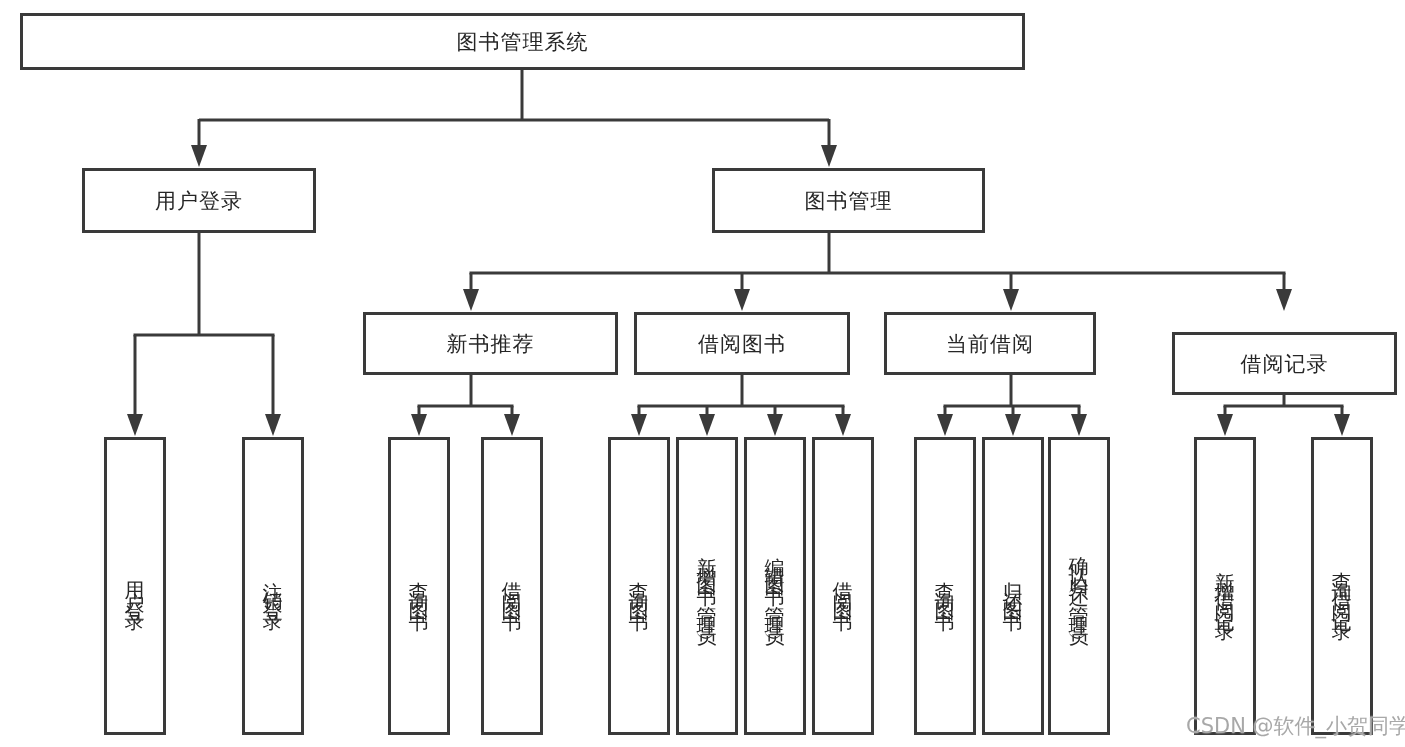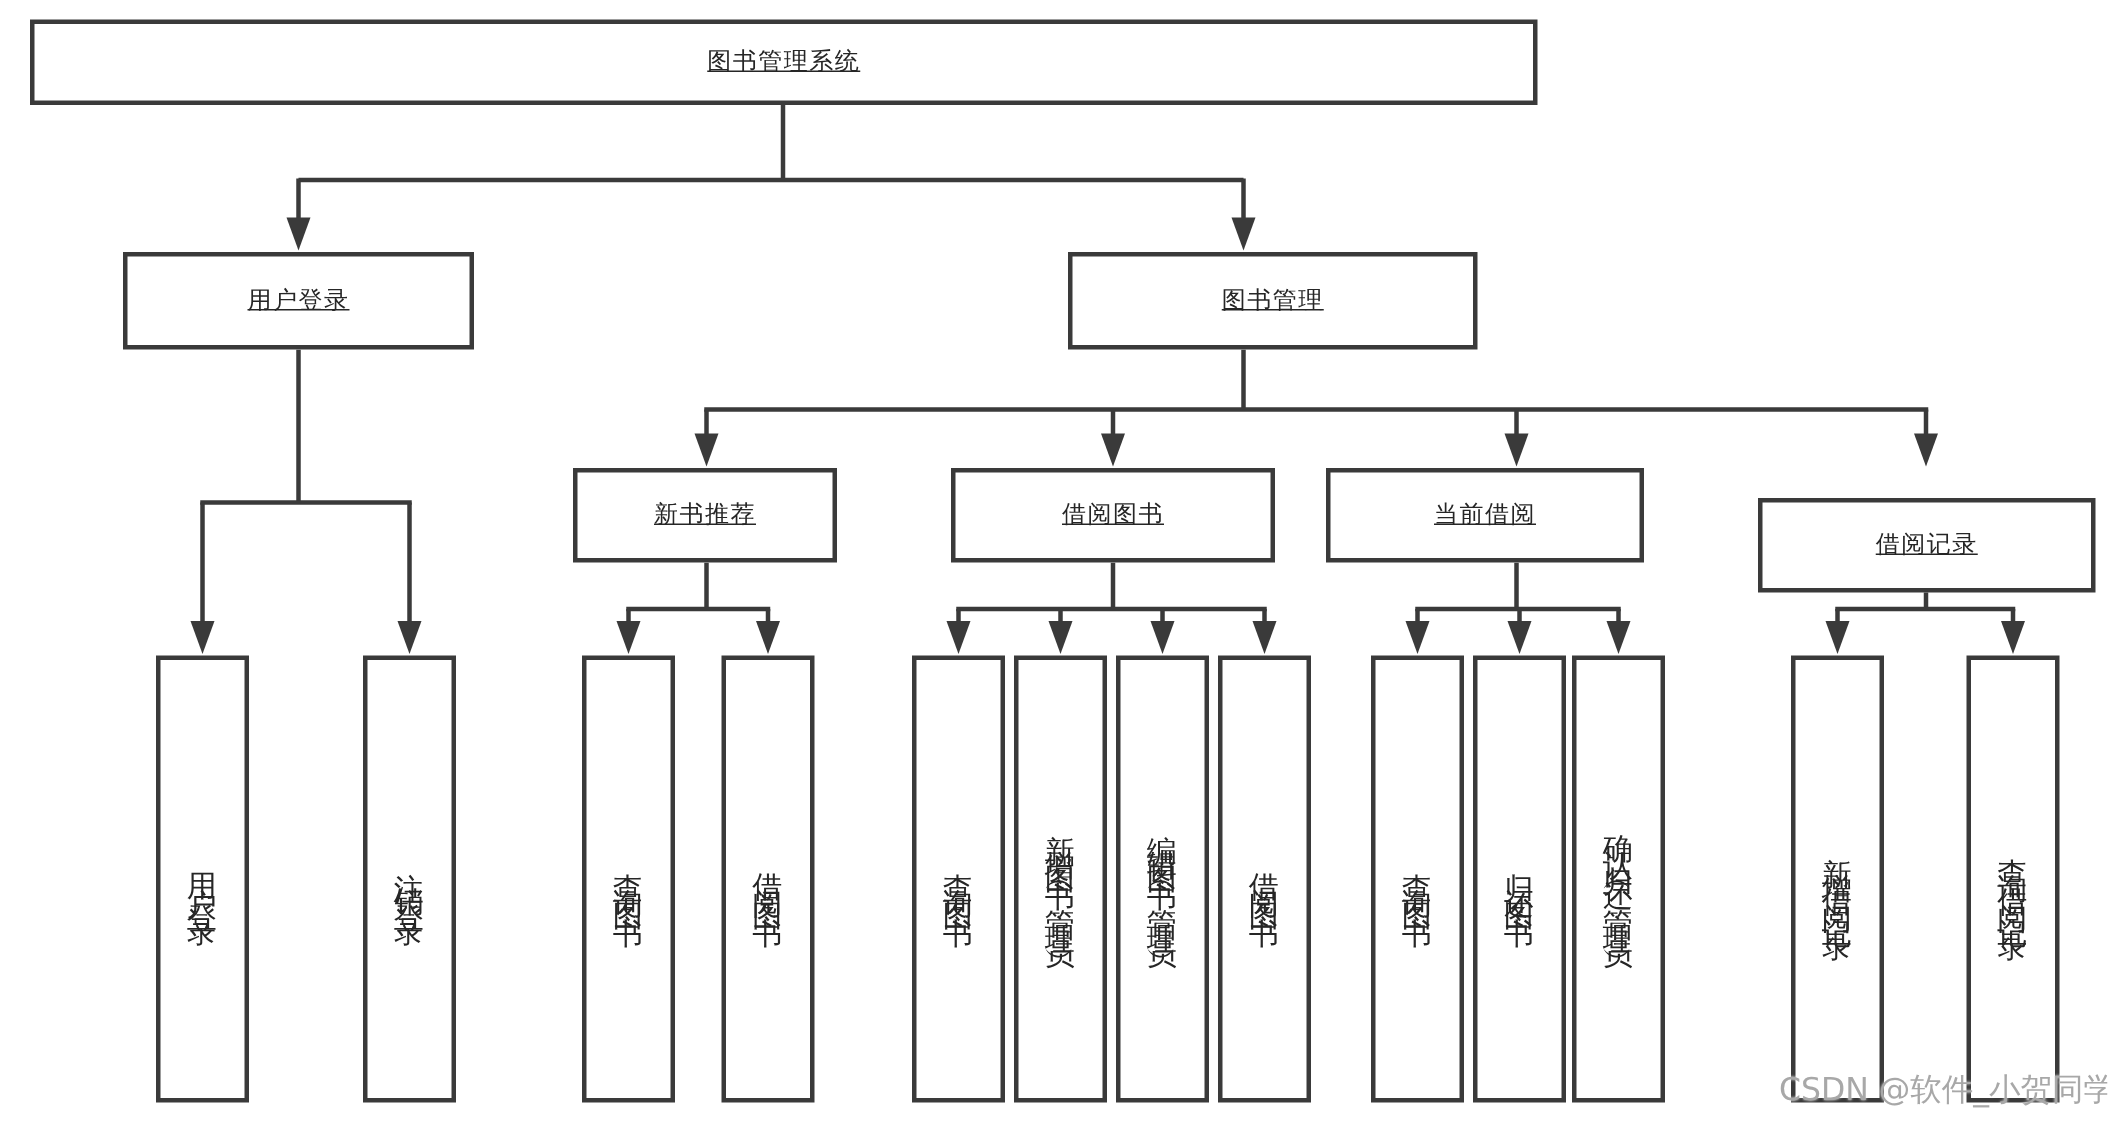--- a/index.html
+++ b/index.html
@@ -6,26 +6,26 @@
   .canvas {
     position:relative; width:1405px; height:747px; background:#ffffff;
     font-family:"DejaVu Sans", sans-serif; overflow:hidden;
   }
   .wires { position:absolute; left:0; top:0; z-index:1; }
   .node {
     position:absolute; box-sizing:border-box; background:#ffffff;
     border:3px solid #3a3a3a; color:#262626; z-index:2;
     display:flex; align-items:center; justify-content:center;
   }
-  .h-node { font-size:16px; letter-spacing:1px; white-space:nowrap;text-decoration:underline; }
+  .h-node { font-size:21px; letter-spacing:1px; white-space:nowrap; }
   .root  { left:20px;  top:13px;  width:1005px; height:57px; }
   .n-user { left:82px;  top:168px; width:234px; height:65px; }
   .n-mgmt { left:712px; top:168px; width:273px; height:65px; }
   .l3 { top:312px; height:63px; }
-  .n-rec  { left:382px;  width:176px; }
+  .n-rec  { left:363px;  width:255px; }
   .n-bor  { left:634px;  width:216px; }
   .n-cur  { left:884px;  width:212px; }
   .n-hist { left:1172px; width:225px;margin-top:20px; }
   .leaf { top:437px; width:62px; height:298px; font-size:20px; }
   .leaf .vtxt {
     writing-mode:vertical-rl; text-orientation:mixed;
     letter-spacing:10px; line-height:1;
   }
   .l1 { left:104px; }  .l2x { left:242px; }
   .l3x { left:388px; } .l4x { left:481px; }

